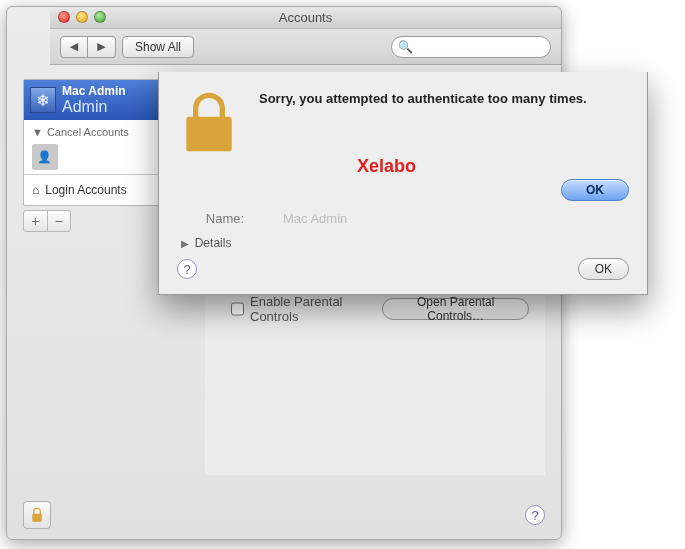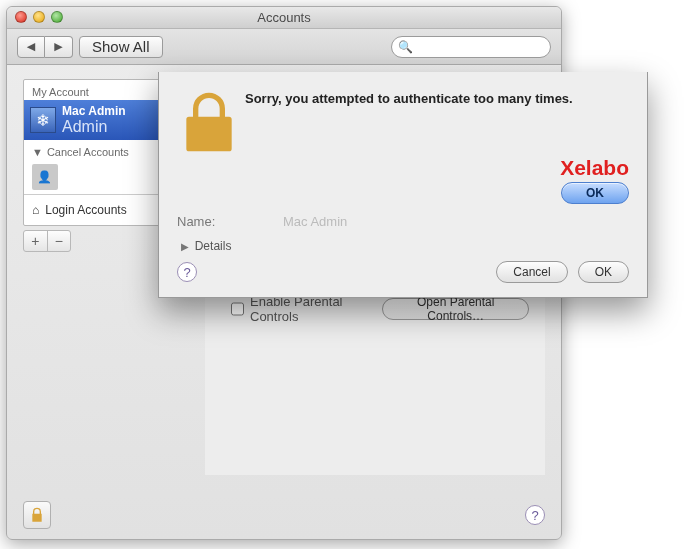--- a/index.html
+++ b/index.html
@@ -1,30 +1,30 @@
 <!DOCTYPE html>
 <html><head>
 <meta charset="utf-8">
 <style>
   * { box-sizing: border-box; margin: 0; padding: 0; font-family: "Lucida Grande", "Helvetica Neue", Arial, sans-serif; }
   body { background: #fff; width: 685px; height: 549px; position: relative; overflow: hidden; }
-  .window { position: absolute; left: 6px; top: 6px; width: 556px; height: 534px; background: linear-gradient(#ededed, #e1e1e1); border: 1px solid #aaa; border-radius: 6px; box-shadow: 0 4px 18px rgba(0,0,0,.35); }
+  .window { position: absolute; left: 6px; top: 6px; width: 556px; height: 534px; background: linear-gradient(#ededed, #e1e1e1); border: 1px solid #aaa; border-radius: 6px; box-shadow: 0 4px 18px rgba(0,0,0,.35); padding-left: 43px; }
   .titlebar { height: 22px; background: linear-gradient(#e8e8e8, #cfcfcf); border-bottom: 1px solid #b5b5b5; border-radius: 6px 6px 0 0; position: relative; }
   .traffic { position: absolute; left: 8px; top: 4px; display: flex; gap: 6px; }
   .tl { width: 12px; height: 12px; border-radius: 50%; border: 1px solid rgba(0,0,0,.25); }
   .tl.red { background: radial-gradient(circle at 40% 35%, #ff9a8f, #d8291a); }
   .tl.yel { background: radial-gradient(circle at 40% 35%, #ffe28a, #e7a40b); }
   .tl.grn { background: radial-gradient(circle at 40% 35%, #b3e6a6, #3fa528); }
   .wtitle { text-align: center; font-size: 13px; color: #4a4a4a; line-height: 22px; }
   .toolbar { height: 36px; background: linear-gradient(#e4e4e4, #d4d4d4); border-bottom: 1px solid #aaa; display: flex; align-items: center; padding: 0 10px; gap: 6px; }
   .navbtn { width: 28px; height: 22px; background: linear-gradient(#fdfdfd,#e3e3e3); border: 1px solid #9b9b9b; border-radius: 4px; display: inline-flex; align-items: center; justify-content: center; font-size: 11px; color: #555; }
   .navbtn:first-child { border-top-right-radius:0; border-bottom-right-radius:0; }
   .navgrp { display:flex; }
   .navgrp .navbtn+ .navbtn { border-left:none; border-top-left-radius:0; border-bottom-left-radius:0; }
-  .showall { height: 22px; padding: 0 12px; background: linear-gradient(#fdfdfd,#e3e3e3); border: 1px solid #9b9b9b; border-radius: 4px; font-size: 15px; color:#333; display:flex; align-items:center; }
+  .showall { height: 22px; padding: 0 12px; background: linear-gradient(#fdfdfd,#e3e3e3); border: 1px solid #9b9b9b; border-radius: 4px; font-size: 12px; color:#333; display:flex; align-items:center; }
   .search { margin-left:auto; display:flex; align-items:center; background:#fff; border:1px solid #9b9b9b; border-radius:11px; height:22px; width:160px; padding:0 6px; }
   .search span.ic { color:#888; font-size:12px; margin-right:4px; }
   .search input { border:none; outline:none; flex:1; font-size:12px; background:transparent; }
 
   .body { position:absolute; left:0; right:0; top:58px; bottom:0; padding:14px 16px 10px; }
   .panel { display:flex; gap:14px; height: calc(100% - 54px); }
   .sidebar { width:168px; background:#fff; border:1px solid #b8b8b8; border-radius:2px; display:flex; flex-direction:column; font-size:12px; }
   .sb-head { color:#6a6a6a; font-size:11px; padding:6px 8px 2px; }
   .sb-sel { background: linear-gradient(#4e7fd9,#2a56b8); color:#fff; padding:4px 6px; display:flex; align-items:center; gap:6px; }
   .sb-sel .ic { width:26px; height:26px; background:linear-gradient(#7fa9e8,#3a64b9); border:1px solid #2a4a8a; display:flex; align-items:center; justify-content:center; color:#fff; font-size:16px; }
@@ -45,30 +45,30 @@
   .btn { height:22px; padding:0 16px; background:linear-gradient(#fdfdfd,#e1e1e1); border:1px solid #9a9a9a; border-radius:11px; font-size:12px; color:#333; display:inline-flex; align-items:center; }
   .chk { display:flex; align-items:center; gap:6px; margin:10px 0 10px 10px; color:#555; }
   .chk input { width:14px; height:14px; }
 
   .footer { position:absolute; left:16px; right:16px; bottom:10px; display:flex; align-items:center; gap:10px; }
   .lockbtn { width:28px; height:28px; background:linear-gradient(#fafafa,#e2e2e2); border:1px solid #b0b0b0; border-radius:4px; display:flex; align-items:center; justify-content:center; }
   .help { margin-left:auto; width:20px; height:20px; border:1px solid #9b8fb5; border-radius:50%; color:#6a5a9a; font-size:13px; display:flex; align-items:center; justify-content:center; background:#fff; }
 
   
   .sheet { position:absolute; left:158px; top:72px; width:490px; background:#eeeeee; border:1px solid #999; border-top:none; box-shadow:0 14px 30px rgba(0,0,0,.4); padding:18px 18px 14px; }
-  .sheet-top { display:flex; gap:4px; }
+  .sheet-top { display:flex; gap:18px; }
   .lockicon { width:64px; height:64px; flex-shrink:0; }
   .sheet h3 { font-size:13px; font-weight:bold; color:#222; margin-bottom:6px; line-height:1.35; }
   .sheet p.hint { font-size:11px; color:#333; }
   .underline { border-bottom:3px solid #e02020; padding-bottom:1px; }
-  .annot { color:#e02020; font-size:21px; font-weight:bold; text-align:right; margin:2px 0 4px 180px; }
+  .annot { color:#e02020; font-size:18px; font-weight:bold; text-align:left; margin:2px 0 4px 180px; }
   .sheet .okrow { display:flex; justify-content:flex-end; margin-top:-2px; }
   .okbtn { height:22px; padding:0 24px; background:linear-gradient(#c7ddff,#6ea3ef); border:1px solid #4d7fce; border-radius:11px; color:#0a2a5a; font-size:12px; font-weight:bold; box-shadow:inset 0 1px 0 rgba(255,255,255,.6); }
   .sheet .row2 { display:flex; align-items:center; gap:10px; margin:10px 0; }
-  .sheet .row2 label { width:96px; text-align:left; color:#777; font-size:13px; }
+  .sheet .row2 label { width:96px; text-align:center; color:#777; font-size:13px; }
   .sheet .row2 .val { color:#bbb; font-size:13px; }
   .sheet .row2 input[type=password] { flex:1; height:22px; border:1px solid #b5b5b5; background:#fff; padding:0 6px; font-size:12px; }
   .disclos { display:flex; align-items:center; gap:6px; color:#555; font-size:12px; margin:6px 0 8px 4px; }
   .tri { font-size:10px; color:#777; }
   .sheet .btnrow { display:flex; justify-content:flex-end; gap:10px; align-items:center; }
   .sheet .qm { width:20px; height:20px; border:1px solid #9b8fb5; border-radius:50%; color:#6a5a9a; font-size:13px; display:flex; align-items:center; justify-content:center; background:#fff; margin-right:auto; }
 
   svg.lock path { fill:#d9a43a; }
 </style>
 </head>
@@ -93,21 +93,20 @@
     <div class="search">
       <span class="ic">🔍</span>
       <input type="text" placeholder="" style="">
     </div>
   </div>
 
   <div class="body">
     <div class="panel">
       <div>
         <div class="sidebar">
-          <div class="sb-head">My Account</div>
           <div class="sb-sel">
             <div class="ic">❄</div>
             <div class="txt">
               <strong>Mac Admin</strong>
               <small>Admin</small>
             </div>
           </div>
           <div class="sb-sub">
             <span>▼</span>
             <span>Cancel Accounts</span>
@@ -173,16 +172,15 @@
   <div class="row2">
     <label>Name:</label>
     <span class="val">Mac Admin</span>
   </div>
   <div class="disclos">
     <span class="tri">▶</span>
     <span>Details</span>
   </div>
   <div class="btnrow">
     <div class="qm">?</div>
-    <button class="btn">Cancel</button>
     <button class="btn">OK</button>
   </div>
 </div>
 
 </body></html>

